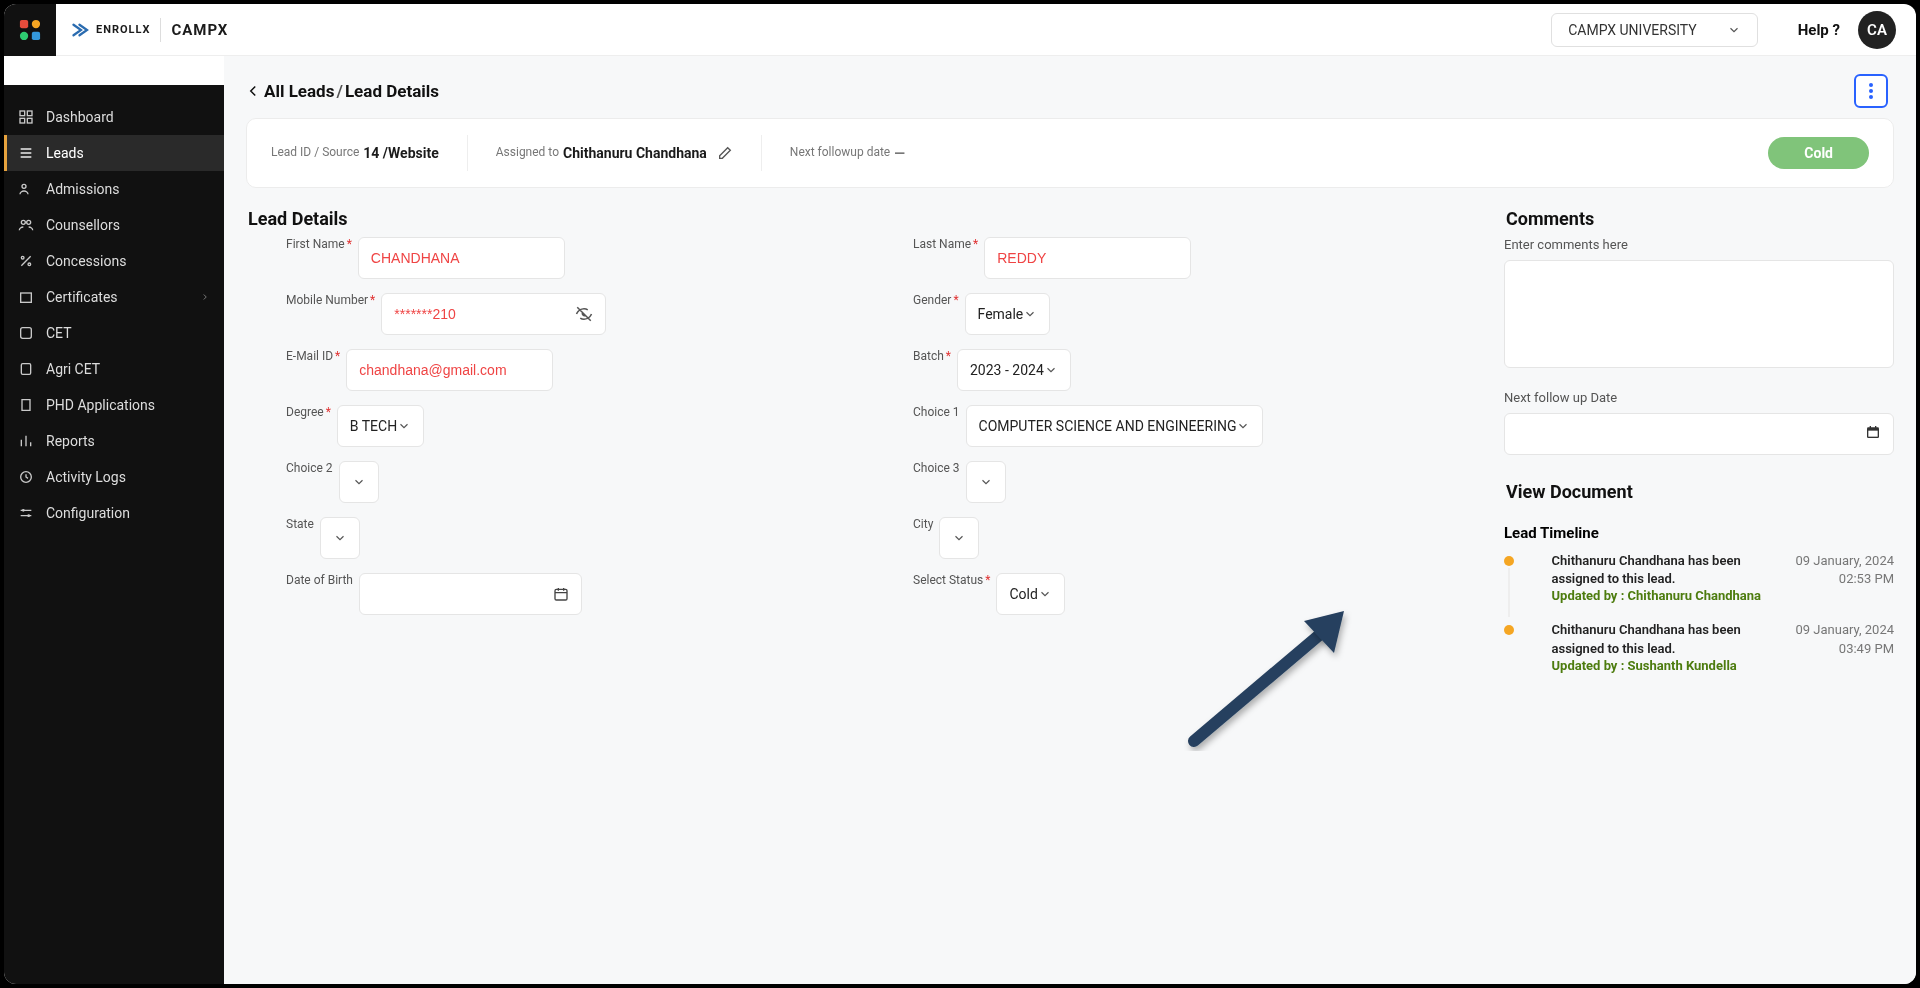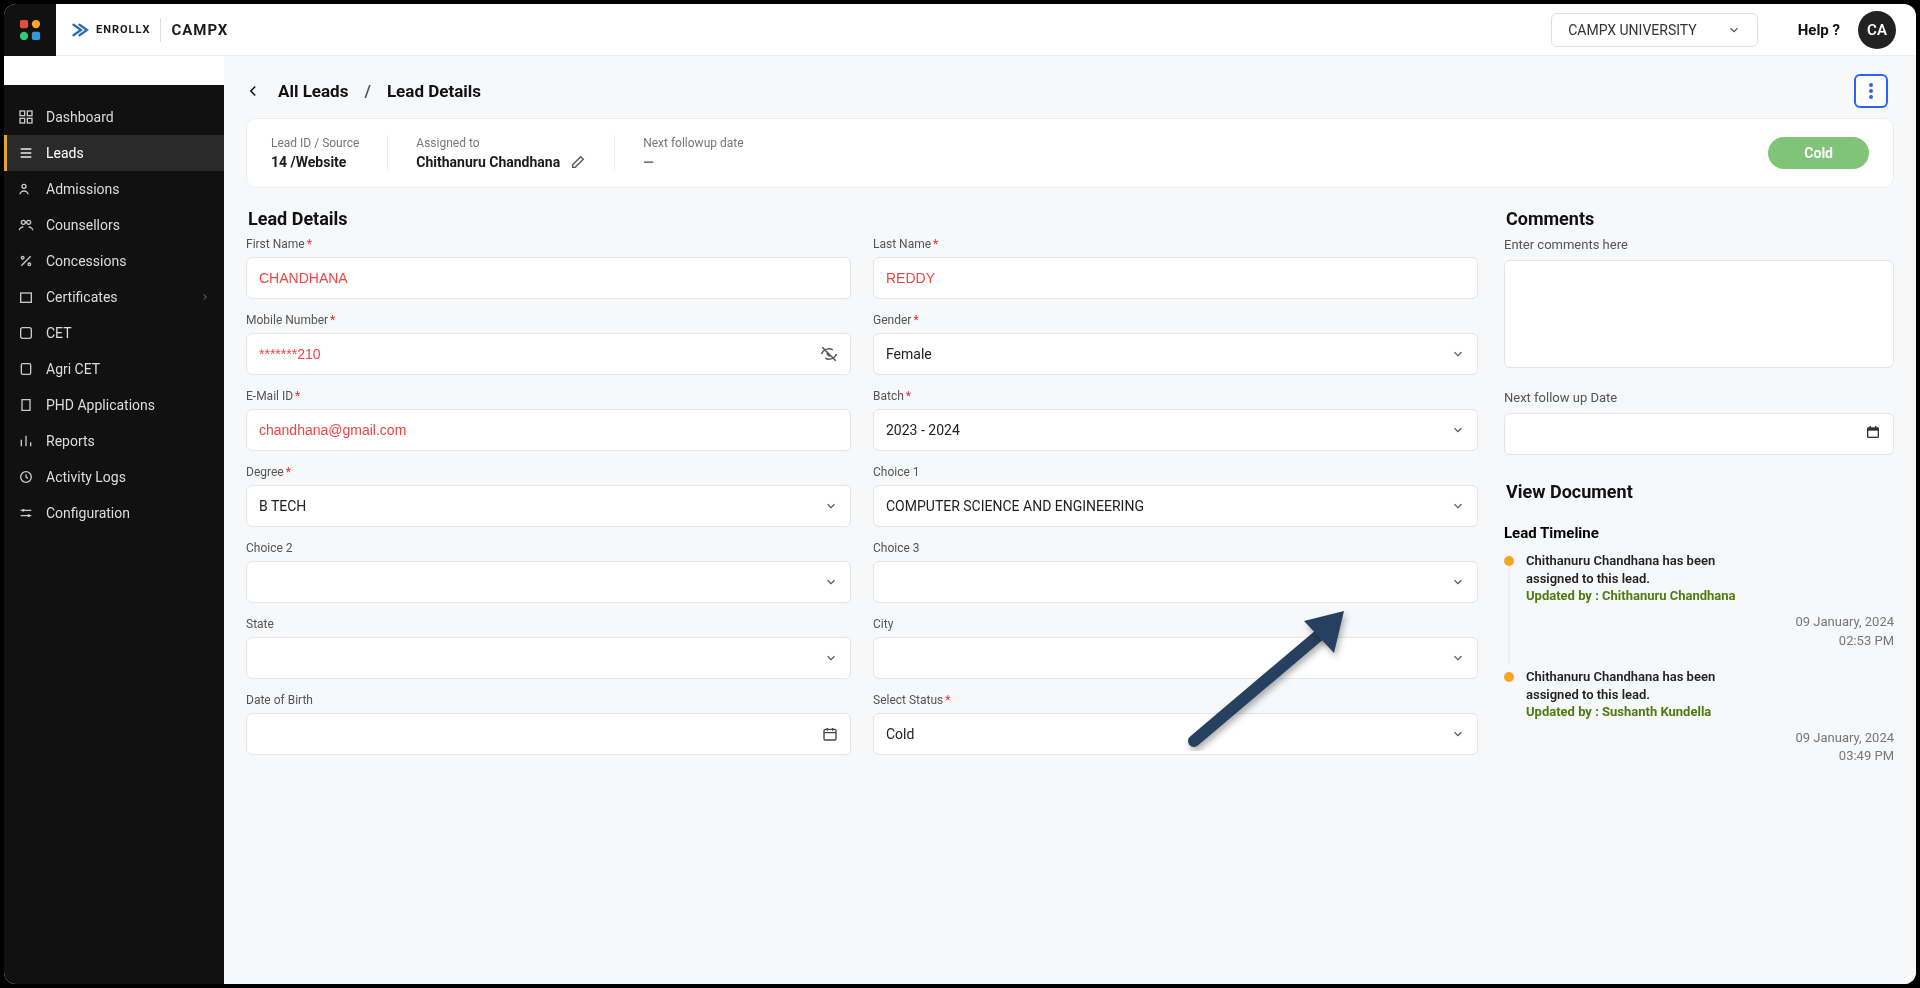--- a/index.html
+++ b/index.html
@@ -23,45 +23,45 @@
   .body { flex:1; display:flex; min-height:0; }
   .sidebar { width:220px; background:#111; color:#ccc; padding-top:14px;margin-top:29px; }
   .side-item { display:flex; align-items:center; gap:12px; padding:10px 14px; font-size:14px; color:#ddd; cursor:pointer; position:relative; }
   .side-item.active { background:#2a2a2a; color:#fff; }
   .side-item.active::before { content:""; position:absolute; left:0; top:0; bottom:0; width:3px; background:#e7a33e; }
   .side-item .ico { width:16px; height:16px; display:inline-flex; align-items:center; justify-content:center; opacity:.9; }
   .side-item .chev { margin-left:auto; opacity:.6; }
 
   .main { flex:1; background:#f7f8f9; position:relative; display:flex; flex-direction:column; min-width:0; }
   .crumb-row { display:flex; align-items:center; justify-content:space-between; padding:18px 28px 10px 20px; }
-  .crumb { display:flex; align-items:center; gap:16px; font-size:17px; font-weight:700; color:#111; }
+  .crumb { display:flex; align-items:center; gap:2px; font-size:17px; font-weight:700; color:#111; }
   .crumb .back { cursor:pointer; display:inline-flex; }
   .crumb .all { color:#111; cursor:pointer; }
   .crumb .sep { color:#555; font-weight:600; }
   .crumb .cur { color:#111; }
   .more-btn { width:34px; height:34px; border:2px solid #2962ff; border-radius:6px; display:flex; align-items:center; justify-content:center; color:#2962ff; cursor:pointer; background:#fff; }
 
   
   .summary-card { margin:0 22px 14px 22px; background:#fff; border:1px solid #ececec; border-radius:10px; padding:16px 24px; display:flex; align-items:center; }
-  .sum-col { display:flex; flex-direction:column; gap:4px; }
+  .sum-col { display:flex; flex-direction:row; gap:4px; }
   .sum-label { font-size:12px; color:#777; }
   .sum-value { font-size:14px; font-weight:700; color:#1b1b1b; display:flex; align-items:center; gap:10px; }
   .sum-sep { width:1px; height:36px; background:#eee; margin:0 28px; }
   .edit-ico { cursor:pointer; display:inline-flex; color:#444; }
   .sum-dash { color:#777; }
   .status-pill { margin-left:auto; padding:8px 36px; border-radius:999px; background:#80c47a; color:#fff; font-weight:700; font-size:14px; }
 
   
   .content { flex:1; display:flex; gap:26px; padding:0 22px 24px 22px; min-height:0; overflow:hidden; }
   .left-col { flex:1; background:transparent; min-width:0; }
   .right-col { width:390px; flex-shrink:0; }
   .section-title { font-size:18px; font-weight:700; color:#111; margin:6px 0 8px 2px; }
 
   .form-grid { display:grid; grid-template-columns: 1fr 1fr; gap:14px 22px; }
-  .field { display:flex; flex-direction:column; gap:6px; }
+  .field { display:flex; flex-direction:row; gap:6px;margin-left:40px; }
   .flabel { font-size:12px; color:#555; }
   .req { color:#e03030; margin-left:2px; }
   .ctrl { height:42px; background:#fff; border:1px solid #e5e5e5; border-radius:6px; padding:0 12px; display:flex; align-items:center; font-size:14px; color:#222; }
   .ctrl input { border:none; outline:none; flex:1; font-size:14px; background:transparent; color:#ef4444; }
   .ctrl .trail { margin-left:auto; color:#555; display:inline-flex; cursor:pointer; }
   .ctrl.select { cursor:pointer; }
   .ctrl.select .val { flex:1; color:#222; }
   .ctrl.select .chev { color:#555; }
 
   
@@ -69,21 +69,21 @@
   .subhdr { font-size:13px; color:#555; margin-top:6px; }
   .date-ctrl { height:42px; background:#fff; border:1px solid #e5e5e5; border-radius:6px; margin-top:8px; display:flex; align-items:center; padding:0 12px; cursor:pointer; }
   .date-ctrl .trail { margin-left:auto; color:#333; }
 
   .section-title.vd { margin-top:26px; }
   .timeline-title { font-size:15px; font-weight:700; margin-top:22px; margin-bottom:10px; }
   .tl-item { position:relative; padding-left:22px; margin-bottom:18px; font-size:13px; }
   .tl-item::before { content:""; position:absolute; left:0; top:4px; width:10px; height:10px; border-radius:50%; background:#f5a623; }
   .tl-line { position:absolute; left:4px; top:16px; bottom:-14px; width:2px; background:#eee; }
   .tl-item:last-child .tl-line { display:none; }
-  .tl-row { display:flex; justify-content:flex-end; gap:10px;flex-direction:column; }
+  .tl-row { display:flex; justify-content:flex-end; gap:4px; }
   .tl-msg { color:#222; font-weight:600; line-height:1.4; max-width:240px; }
   .tl-upd { color:#4d7c0f; margin-top:0;font-weight:bold; }
   .tl-date { color:#777; text-align:right; line-height:1.4; white-space:nowrap; }
 
   
   .arrow-wrap { position:absolute; pointer-events:none; }
 
   svg.chev-down { width:14px; height:14px; }
   svg.ico-sm { width:16px; height:16px; }
 </style>

